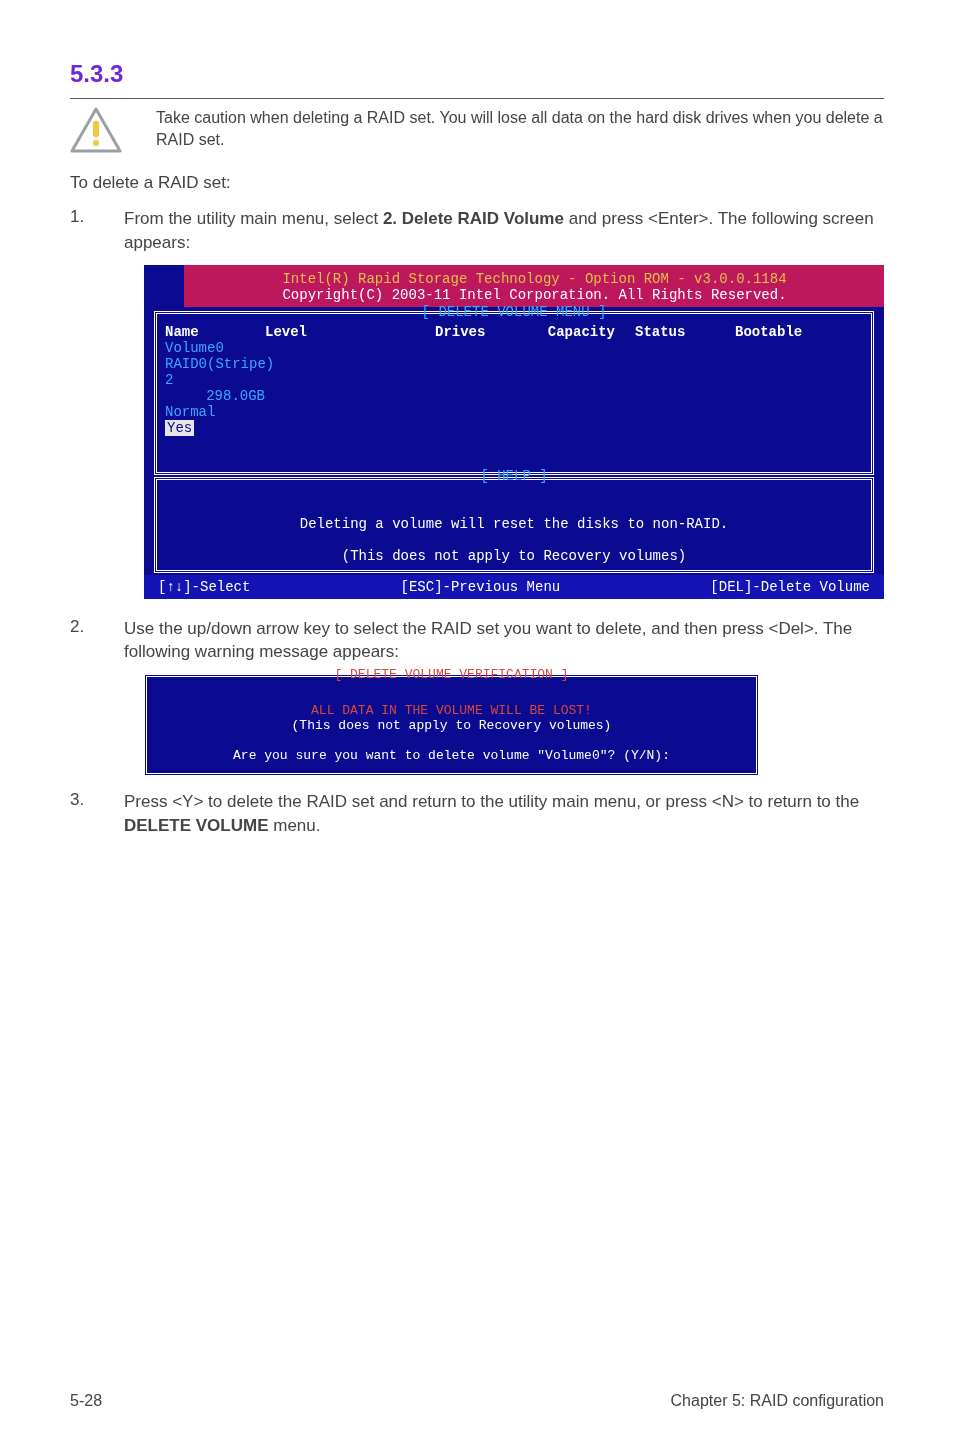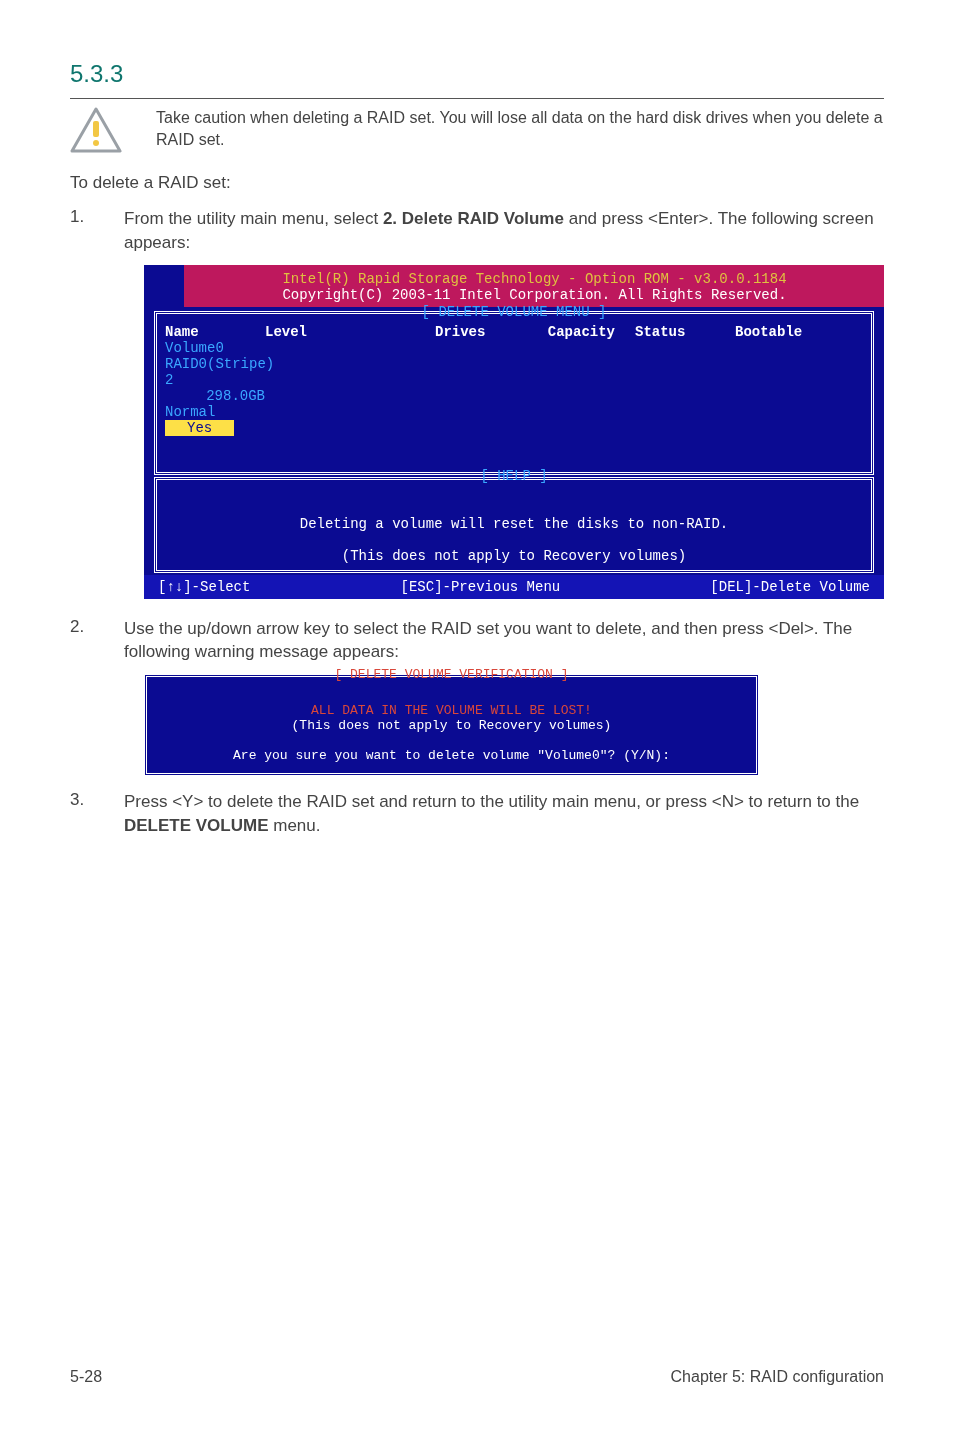--- a/index.html
+++ b/index.html
@@ -8,21 +8,21 @@
   width: 954px;
   height: 1438px;
   background: #fff;
   font-family: Arial, Helvetica, sans-serif;
   color: #333;
   padding: 60px 70px 40px 70px;
   position: relative;
 }
 
 .heading-row { display: flex; align-items: baseline; margin-bottom: 10px; }
-.heading-num { font-size: 24px; font-weight: normal; color: #0f766e; width: 100px; }
+.heading-num { font-size: 24px; font-weight: bold; color: #6d28d9; width: 100px; }
 .heading-txt { font-size: 24px; font-weight: bold; color: #444; }
 
 .rule { border: none; border-top: 1px solid #555; margin: 6px 0 8px 0; }
 
 .caution-row { display: flex; align-items: flex-start; margin-bottom: 20px; }
 .caution-icon {
   width: 52px; height: 46px; flex-shrink: 0;
   margin-right: 34px;
 }
 .caution-text { font-size: 16px; color: #444; line-height: 1.35; }
@@ -46,40 +46,40 @@
 .panel-title-row { text-align: center; color: #3aa7ff; margin: -14px 0 4px 0; }
 
 .vol-header { display: flex; color: #fff; font-weight: bold; }
 .vol-row { display: flex; color: #3aa7ff; flex-direction: column; }
 .col-name { width: 100px; }
 .col-level { width: 170px; }
 .col-drives { width: 80px; }
 .col-cap { width: 120px; text-align: right; padding-right: 20px; }
 .col-status { width: 100px; }
 .col-boot { flex: 1; }
-.bios .bootval { background: #fde047; color: #0b0b92; padding: 0 22px; margin-top: 16px; }
+.bios .bootval { background: #e5e5e5; color: #0b0b92; padding: 0 2px; margin-top: 16px; }
 
 .help-panel { border: 3px double #fff; margin: 2px 10px; }
 .help-title { text-align: center; color: #3aa7ff; margin: -12px 0 10px 0; }
 
 .help-body { text-align: center; padding: 6px 10px; }
 .warn-label { color: #d9473a; }
 .bios-bottom { background: #1414b5; padding: 4px 14px; display: flex; justify-content: space-between; color: #fff; }
 
 .bios-confirm {
   width: 615px; margin: 10px 0 10px 74px;
   background: #0b0b92; font-family: "Courier New", monospace;
   font-size: 13px; color: #fff;
   border: 3px double #fff; padding: 4px 10px 10px 10px;
 }
 .confirm-title-row { text-align: center; color: #d9473a; margin: -14px 0 6px 0; }
 .confirm-body { text-align: center; }
 .confirm-body .lost { color: #d9473a; }
 
-.footer { position: absolute; bottom: 52px; left: 70px; right: 70px; display: flex; justify-content: space-between; font-size: 16px; color: #444; }
+.footer { position: absolute; bottom: 28px; left: 70px; right: 70px; display: flex; justify-content: space-between; font-size: 16px; color: #444; }
 </style>
 </head>
 <body>
 
 <div class="heading-row">
   <div class="heading-num">5.3.3</div>
 </div>
 <hr class="rule">
 
 <div class="caution-row">

